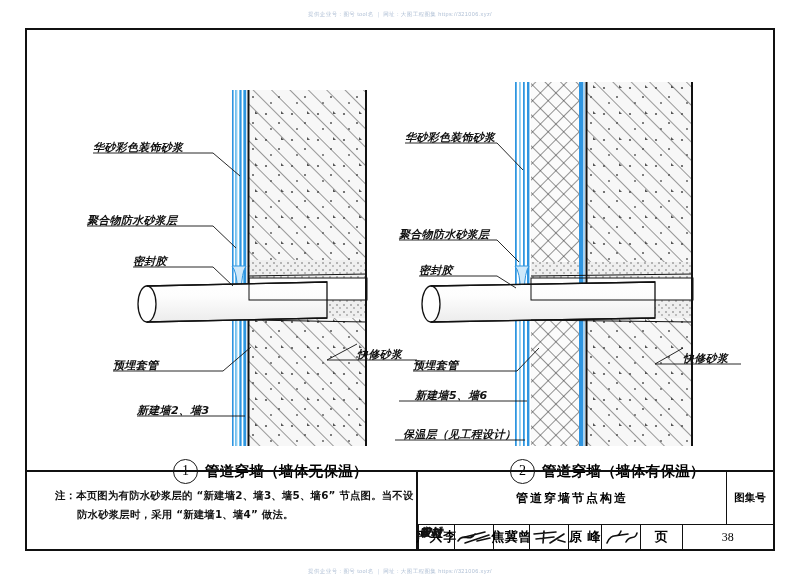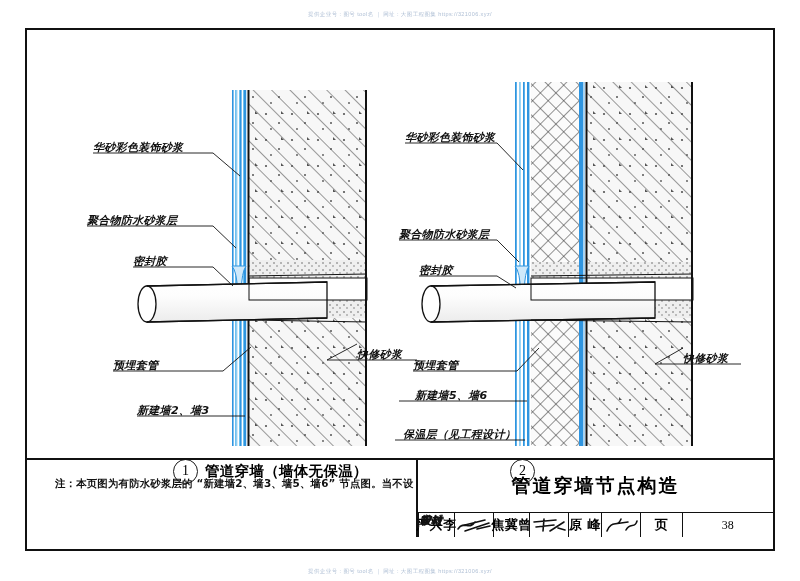--- a/index.html
+++ b/index.html
@@ -29,34 +29,34 @@
   .caption .circ{width:25px;height:25px;border:1.6px solid #1a1a1a;border-radius:50%;
                  display:flex;align-items:center;justify-content:center;
                  font-size:14px;font-family:"Liberation Serif",serif;line-height:1;
                  padding-bottom:1px;box-sizing:border-box;}
   .caption .ctext{font-size:14.5px;font-weight:700;letter-spacing:.3px;
                   font-family:Liberation Serif, serif;}
   .cap1{left:146px;top:5px;}
   .cap2{left:483px;top:5px;}
 
   
-  .bottom-band{position:absolute;left:0;bottom:12px;width:746px;height:79px;
+  .bottom-band{position:absolute;left:0;bottom:0;width:746px;height:79px;
                border-top:2.2px solid #111;box-sizing:border-box;}
   .note{position:absolute;left:28px;top:14px;width:390px;
         font-size:10.4px;line-height:1.85;font-weight:700;letter-spacing:.2px;
         font-family:"DejaVu Sans",sans-serif;color:#111;}
   .note .l2{display:block;padding-left:22px;}
 
   
   .titleblock{position:absolute;right:0;bottom:0;width:357px;height:77px;
               border-left:2.2px solid #111;box-sizing:border-box;
               display:flex;flex-direction:column;}
   .tb-top{display:flex;flex:1 1 53px;border-bottom:1.4px solid #111;}
   .tb-title{flex:1;display:flex;align-items:center;justify-content:center;
-            font-size:19px;font-weight:700;letter-spacing:2px;
+            font-size:12px;font-weight:700;letter-spacing:2px;
             font-family:Liberation Serif, serif;}
   .tb-atlas-label{width:46px;border-left:1.4px solid #111;display:flex;
                   align-items:center;justify-content:center;font-size:10.5px;
                   font-weight:700;font-family:"DejaVu Sans",sans-serif;}
   .tb-atlas-val{width:101px;border-left:1.4px solid #111;display:flex;
                 align-items:center;justify-content:center;font-size:13px;
                 font-family:"Liberation Serif",serif;letter-spacing:.5px;}
   .tb-bot{display:flex;flex:0 0 24px;}
   .tb-cell{display:flex;align-items:center;justify-content:center;
            border-left:1.2px solid #111;font-size:13px;font-weight:700;
@@ -240,32 +240,35 @@
       <div class="lbl" style="left:656px;top:321px;">快修砂浆</div>
     </div>
 
     <div class="captions">
       <div class="caption cap1">
         <span class="circ">1</span>
         <span class="ctext">管道穿墙（墙体无保温）</span>
       </div>
       <div class="caption cap2">
         <span class="circ">2</span>
+        <span class="ctext">管道穿墙（墙体有保温）</span>
       </div>
     </div>
 
     <div class="bottom-band">
 
       <div class="note">
         <span>注：本页图为有防水砂浆层的 “新建墙2、墙3、墙5、墙6” 节点图。当不设</span>
+        <span class="l2">防水砂浆层时，采用 “新建墙1、墙4” 做法。</span>
       </div>
 
       <div class="titleblock">
         <div class="tb-top">
           <div class="tb-title">管道穿墙节点构造</div>
+          <div class="tb-atlas-label">图集号</div>
         </div>
         <div class="tb-bot">
           <div class="tb-cell lbl">审核</div>
           <div class="tb-cell nm">严兴李</div>
           <div class="tb-cell sig">
             <svg width="38" height="18" viewBox="0 0 38 18">
                 <path d="M3 13 C9 4, 14 15, 20 6 M6 10 L30 4 M10 15 L34 7 M22 13 L35 10" stroke="#111" stroke-width="1.6" fill="none" stroke-linecap="round"></path>
               </svg>
           </div>
           <div class="tb-cell lbl">校对</div>

